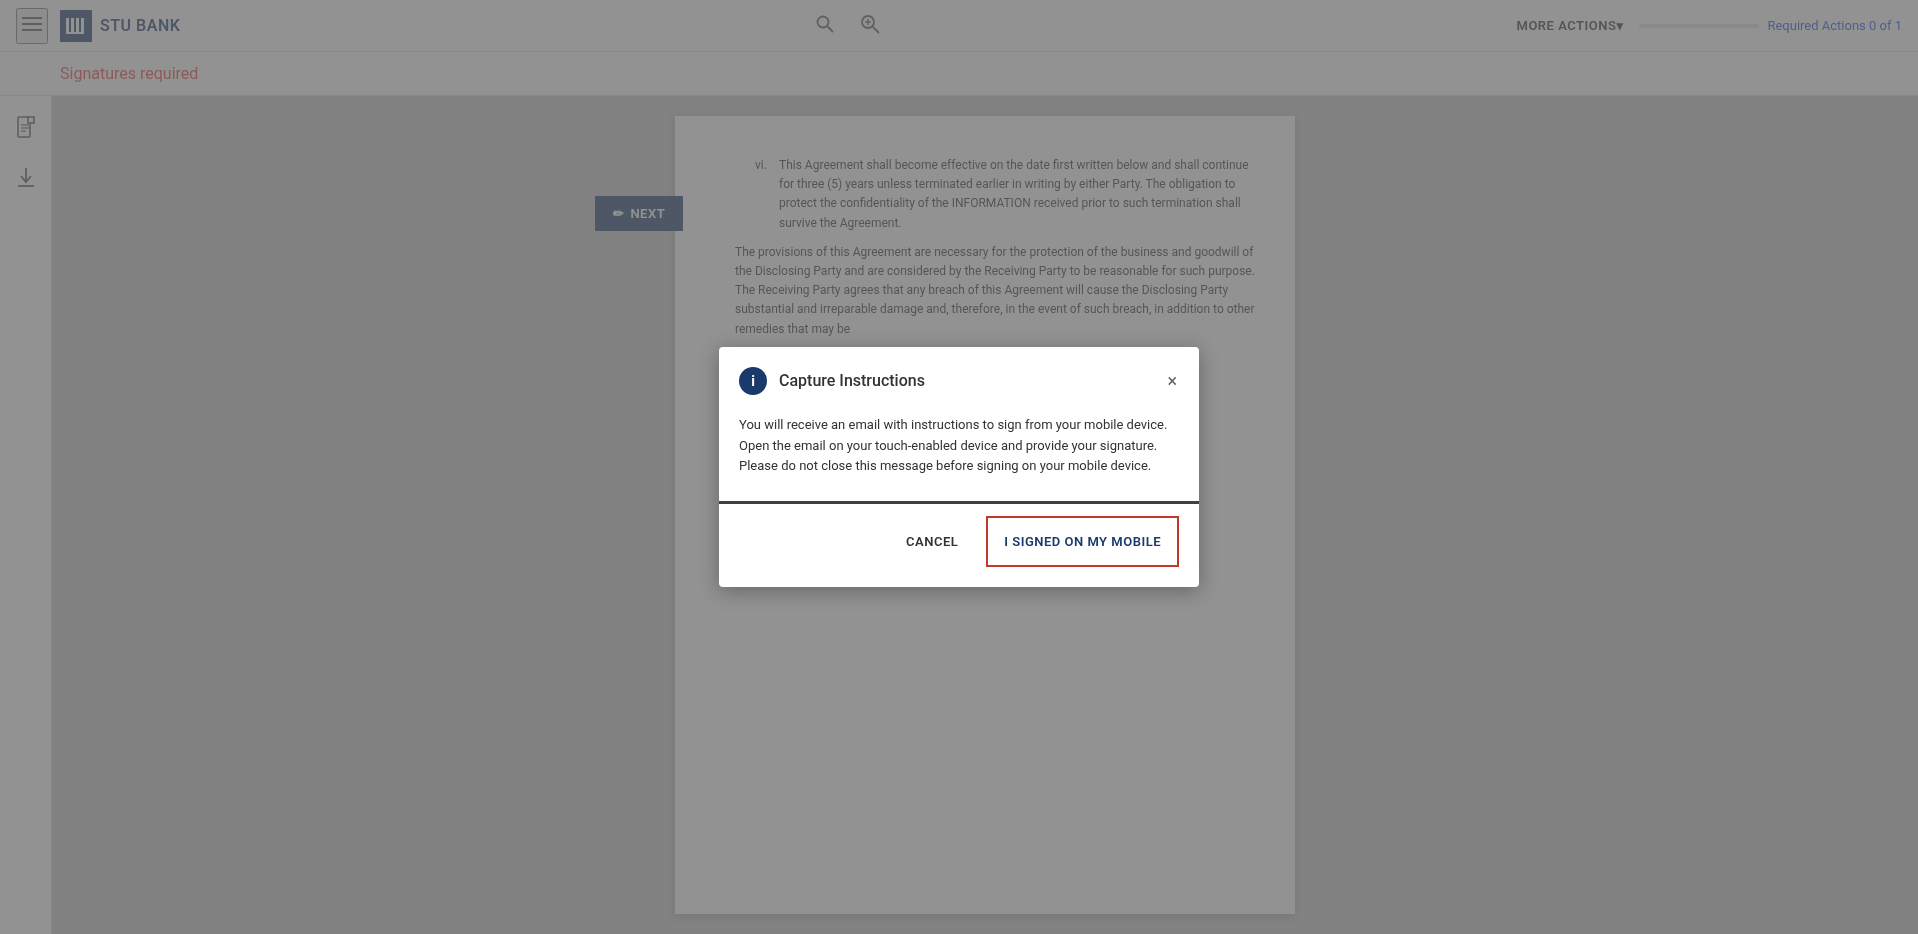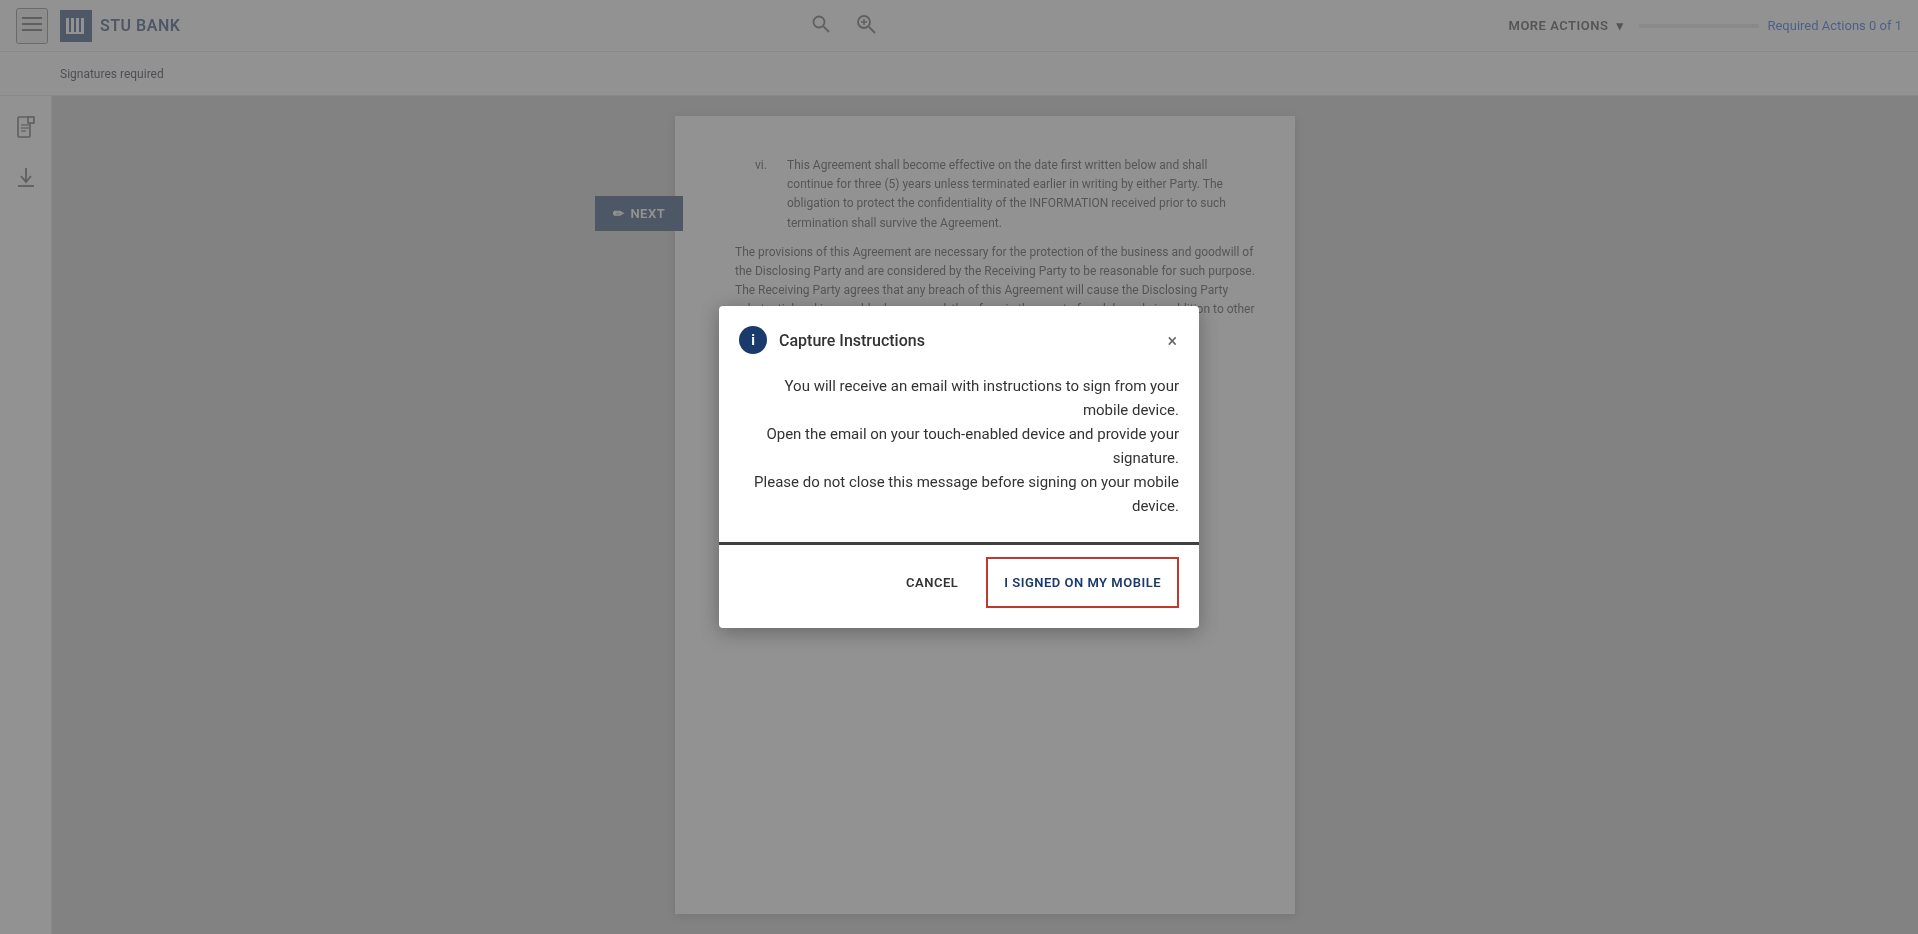--- a/index.html
+++ b/index.html
@@ -94,21 +94,21 @@
     }
 
     .more-actions-btn {
       background: none;
       border: none;
       cursor: pointer;
       font-size: 13px;
       font-weight: 600;
       color: #333;
       display: flex;
-      gap: 8px;
+      gap: 0;
       letter-spacing: 0.5px;
       text-transform: uppercase;
     }
 
     .required-actions-area {
       display: flex;
       align-items: center;
       gap: 8px;
     }
 
@@ -141,22 +141,22 @@
       height: 44px;
       background: #ffffff;
       border-bottom: 1px solid #e0e0e0;
       display: flex;
       align-items: center;
       padding: 0 16px 0 60px;
       z-index: 99;
     }
 
     .sub-header-title {
-      font-size: 12px;
-      color: #0f172a;
+      font-size: 16px;
+      color: #ef4444;
     }
 
     
     .sidebar {
       position: fixed;
       top: 96px;
       left: 0;
       width: 52px;
       height: calc(100% - 96px);
       background: #ffffff;
@@ -237,21 +237,21 @@
       line-height: 1.6;
       color: #333;
     }
 
     .doc-paragraph {
       margin-bottom: 14px;
     }
 
     .roman-item {
       display: flex;
-      gap: 8px;
+      gap: 0;
       margin-bottom: 10px;
       padding-left: 20px;
     }
 
     .roman-numeral {
       min-width: 24px;
       color: #333;
     }
 
     
@@ -316,24 +316,23 @@
       display: flex;
       align-items: center;
       justify-content: center;
     }
 
     .modal-body {
       padding: 4px 20px 24px 20px;
     }
 
     .modal-text {
-      font-size: 15px;
+      font-size: 13px;
       line-height: 1.6;
       color: #333;
-      text-align: right;
     }
 
     .modal-footer {
       display: flex;
       justify-content: flex-end;
       padding: 12px 20px 20px;
       gap: 12px;
       border-top: 3px solid #404040;
     }
 

